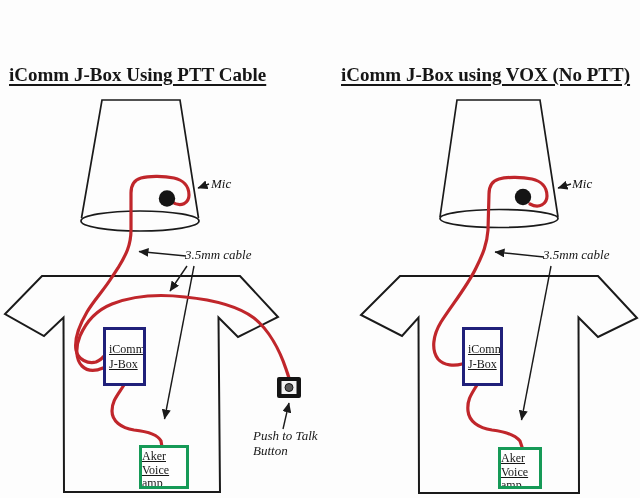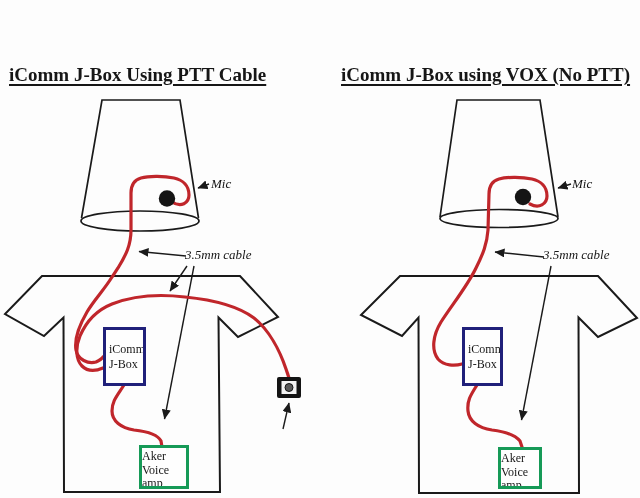--- a/index.html
+++ b/index.html
@@ -22,21 +22,21 @@
   .subtitle.left{left:9px;}
   .subtitle.right{left:332px;margin-left:9px;}
   .label{position:absolute;font-size:13px;line-height:15px;white-space:nowrap;font-style:italic;}
   .mic-label-left{left:211px;top:176px;}
   .mic-label-right{left:572px;top:176px;}
   .cable-label-left{left:185px;top:247px;}
   .cable-label-right{left:543px;top:247px;}
   .ptt-label{left:253px;top:428px;}
   .devbox{
     position:absolute;box-sizing:border-box;background:#fefefe;overflow:hidden;
-    font-size:12px;line-height:15px;
+    font-size:12px;line-height:15px;text-decoration:underline;
   }
   .jbox{
     border:3px solid var(--jbox-border,#20207a);
     display:flex;flex-direction:column;justify-content:center;padding-left:3px;
   }
   .jbox.left{left:103px;top:327px;width:43px;height:59px;}
   .jbox.right{left:462px;top:327px;width:41px;height:59px;}
   .amp{
     border:3px solid var(--amp-border,#169a57);
     text-align:left;padding-top:2px;line-height:13.5px;
@@ -101,20 +101,24 @@
       <rect x="281.5" y="381" width="15" height="13" fill="#f4f4f4"></rect>
       <circle cx="289" cy="387.5" r="4" fill="#5a5a5a" stroke="#141414" stroke-width="1"></circle>
     </g>
   </svg>
 
   <div class="subtitle left">iComm J-Box Using PTT Cable</div>
   <div class="subtitle right">iComm J-Box using VOX (No PTT)</div>
 
   <div class="label mic-label-left">Mic</div>
   <div class="label cable-label-left">3.5mm cable</div>
+  <div class="label ptt-label">
+    <div>Push to Talk</div>
+    <div>Button</div>
+  </div>
 
   <div class="label mic-label-right">Mic</div>
   <div class="label cable-label-right">3.5mm cable</div>
 
   <div class="devbox jbox left">
     <div>iComm</div>
     <div>J-Box</div>
   </div>
   <div class="devbox jbox right">
     <div>iComm</div>

